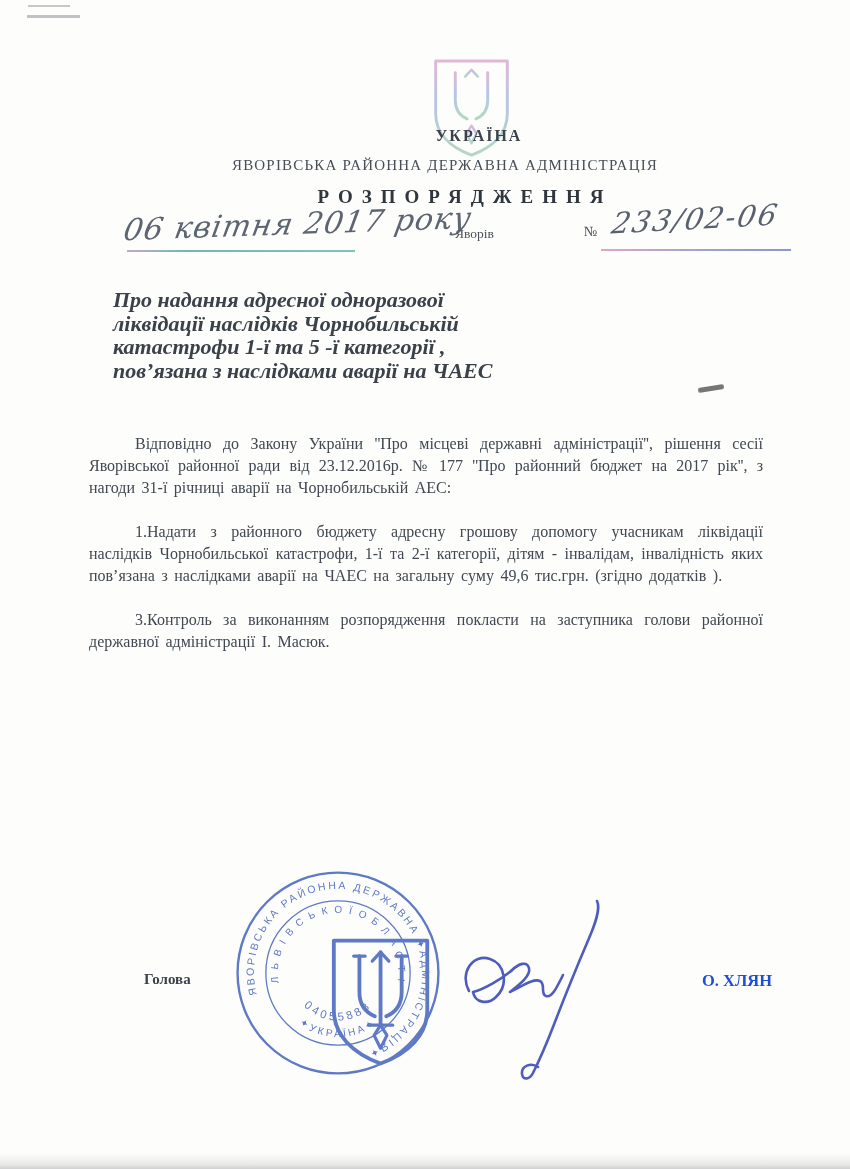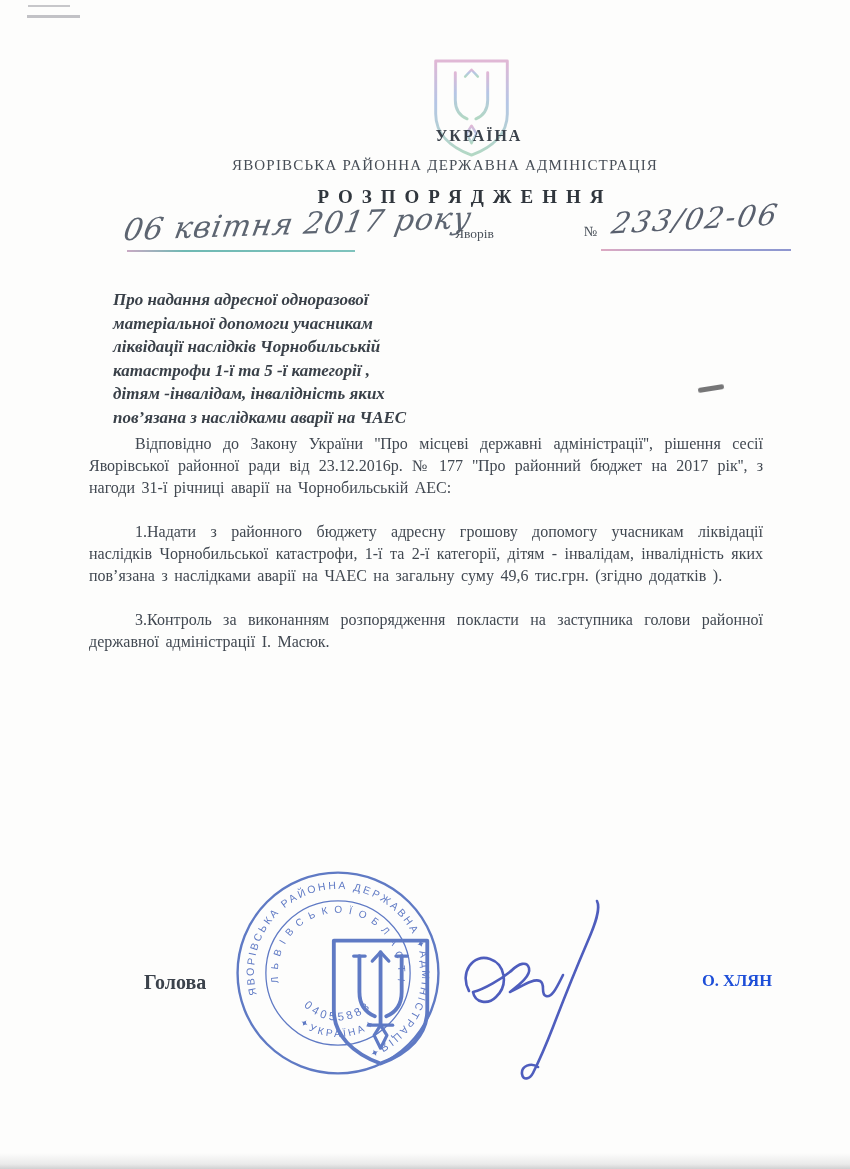--- a/index.html
+++ b/index.html
@@ -25,32 +25,32 @@
   .hw-date{position:absolute;left:124px;top:206px;font-size:30px;transform:rotate(-2deg) skewX(-12deg);letter-spacing:1px;white-space:nowrap;}
   .hw-num{position:absolute;left:612px;top:202px;font-size:29px;transform:rotate(-3deg) skewX(-14deg);letter-spacing:2px;white-space:nowrap;color:#59606e;}
   .place{position:absolute;left:430px;top:226px;font-size:13.5px;color:#4a515a;margin-left:25px;}
   .num-label{position:absolute;left:584px;top:224px;font-size:14px;color:#4a515a;}
   .u-date{position:absolute;left:127px;top:250px;width:228px;height:2px;
     background:linear-gradient(90deg,#c9a9c4 0%,#6fb9b3 25%,#7fc3bd 100%);}
   .u-num{position:absolute;left:601px;top:249px;width:190px;height:2px;
     background:linear-gradient(90deg,#dca9c2 0%,#9aa0d2 60%,#8e96cf 100%);}
   
   .subject{position:absolute;left:113px;top:288px;width:420px;
-    font-size:17px;font-weight:bold;font-style:italic;line-height:23.5px;color:#3a4149;}
+    font-size:22px;font-weight:bold;font-style:italic;line-height:23.5px;color:#3a4149;}
   
   .bodycol{position:absolute;left:89px;top:433px;width:674px;}
   .bodycol p{
     margin:0 0 22px 0;
     text-indent:46px;
     text-align:justify;
     font-size:16px;line-height:22px;
     word-spacing:2.5px;color:#414851;
   }
   
-  .position{position:absolute;left:144px;top:971px;font-size:20px;font-weight:bold;color:#3b424b;}
+  .position{position:absolute;left:144px;top:971px;font-size:15px;font-weight:bold;color:#3b424b;}
   .name{position:absolute;left:702px;top:971px;font-size:16.5px;font-weight:bold;color:#1d4ed8;}
   
   .corner-mark1{position:absolute;left:28px;top:5px;width:42px;height:2px;background:#c7c7ca;}
   .corner-mark2{position:absolute;left:27px;top:15px;width:53px;height:3px;background:#c2c2c6;}
   .smudge{position:absolute;left:698px;top:386px;width:26px;height:5px;background:#3d3d40;opacity:.7;
     transform:rotate(-9deg);border-radius:2px;filter:blur(.6px);}
   .bottom-shadow{position:absolute;left:0;bottom:0;width:850px;height:16px;
     background:linear-gradient(to bottom,rgba(0,0,0,0) 0%,rgba(115,115,120,.14) 70%,rgba(105,105,110,.30) 100%);}
   
   .stamp{position:absolute;left:233px;top:868px;opacity:.88;}
@@ -104,24 +104,22 @@
 
   <div class="handwriting hw-date">06 квітня 2017 року</div>
   <div class="u-date"></div>
   <div class="place">Яворів</div>
   <div class="num-label">№</div>
   <div class="handwriting hw-num">233/02-06</div>
   <div class="u-num"></div>
 
   <div class="subject">
     <div>Про надання адресної одноразової</div>
-    <div>матеріальної допомоги учасникам</div>
     <div>ліквідації наслідків Чорнобильській</div>
     <div>катастрофи 1-ї та 5 -ї категорії ,</div>
-    <div>дітям -інвалідам, інвалідність яких</div>
     <div>пов’язана з наслідками аварії на ЧАЕС</div>
   </div>
 
   <div class="bodycol">
     <p>Відповідно до Закону України ''Про місцеві державні адміністрації'', рішення сесії Яворівської районної ради від 23.12.2016р. № 177 ''Про районний бюджет на 2017 рік'', з нагоди 31-ї річниці аварії на Чорнобильській АЕС:</p>
     <p>1.Надати з районного бюджету адресну грошову допомогу учасникам ліквідації наслідків Чорнобильської катастрофи, 1-ї та 2-ї категорії, дітям - інвалідам, інвалідність яких пов’язана з наслідками аварії на ЧАЕС на загальну суму 49,6 тис.грн. (згідно додатків ).</p>
     <p>3.Контроль за виконанням розпорядження покласти на заступника голови районної державної адміністрації І. Масюк.</p>
   </div>
 
   <svg class="stamp" width="210" height="210" viewBox="0 0 230 230">

